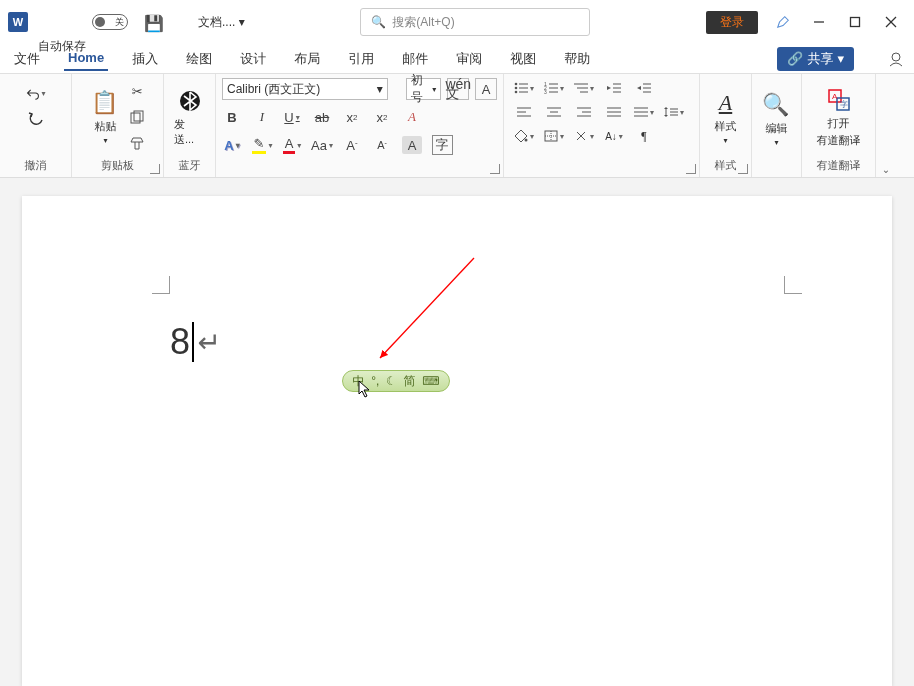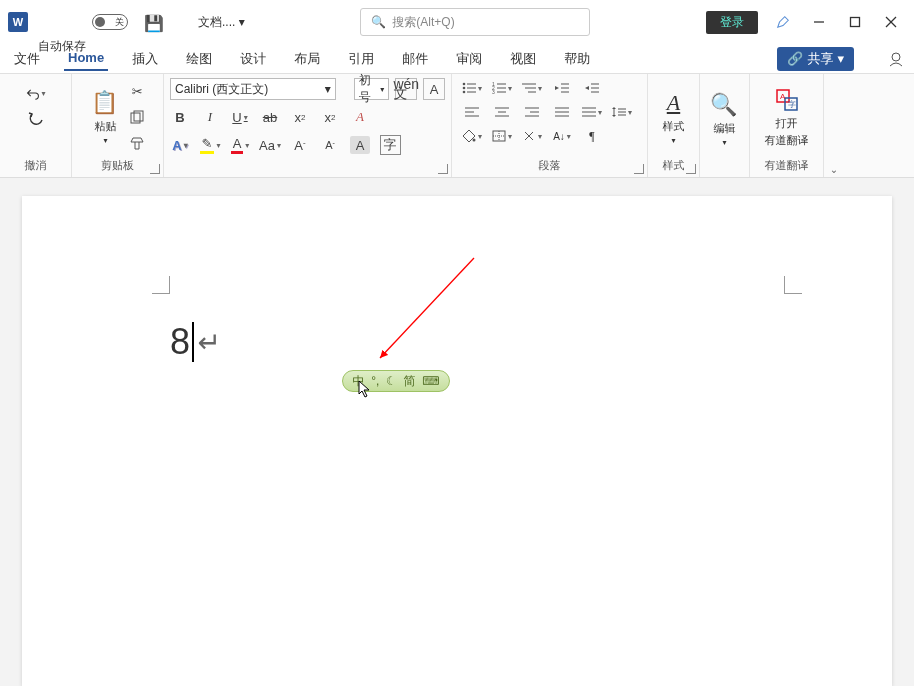--- a/index.html
+++ b/index.html
@@ -8,21 +8,21 @@
 
 .title-bar { height: 44px; display: flex; align-items: center; padding: 0 8px; }
 .app-icon { width: 20px; height: 20px; background: #2b579a; color: #fff; font-weight: bold; font-size: 11px; border-radius: 2px; display: flex; align-items: center; justify-content: center; margin-right: 10px; }
 .autosave-label { font-size: 12px; margin-top: 48px; }
 .toggle { width: 36px; height: 16px; border: 1px solid #666; border-radius: 10px; margin: 0 6px; position: relative; display: inline-flex; align-items: center; justify-content: flex-end; padding-right: 3px; font-size: 9px; }
 .toggle::before { content: ""; width: 10px; height: 10px; background: #666; border-radius: 50%; position: absolute; left: 2px; }
 .save-icon { width: 16px; height: 16px; color: #a0398f; margin: 0 10px; font-size: 16px; }
 .doc-name { margin-left: 28px; font-size: 12px; }
 .search-box { margin-left: auto; margin-right: auto; width: 230px; height: 28px; border: 1px solid #ccc; border-radius: 3px; display: flex; align-items: center; padding: 0 10px; color: #888; }
 .search-box span.icon { margin-right: 6px; }
-.login-btn { background: #333; color: #5eead4; padding: 3px 14px; font-size: 12px; border-radius: 2px; }
+.login-btn { background: #333; color: #f97316; padding: 3px 14px; font-size: 12px; border-radius: 2px; }
 .title-right { display: flex; align-items: center; gap: 22px; margin-left: 18px; margin-right: 8px; }
 .title-right .win-btn { width: 14px; height: 14px; display: flex; align-items: center; justify-content: center; }
 
 
 .menu-bar { height: 30px; display: flex; align-items: center; padding: 0 10px; gap: 20px; border-bottom: 1px solid #e0e0e0; font-size: 13px; }
 .menu-bar .tab { padding: 4px 4px; cursor: pointer; }
 .menu-bar .tab.active { color: #2b579a; border-bottom: 2px solid #2b579a; font-weight: 600; }
 .share-btn { margin-left: auto; background: #2b579a; color: #fff; padding: 3px 10px; border-radius: 3px; display: flex; align-items: center; gap: 4px; }
 .comment-icon { margin-left: 14px; width: 16px; height: 16px; }
 
@@ -170,20 +170,34 @@
           <svg width="14" height="14">
               <path d="M3 2 H11 L13 6 H1 Z M5 6 V13 H9 V6" fill="none" stroke="#555"></path>
             </svg>
         </div>
       </div>
     </div>
     <div class="group-label">剪贴板</div>
     <div class="dialog-launcher"></div>
   </div>
 
+  <div class="group" style="width:52px">
+    <div class="group-content">
+      <div class="vbtn">
+        <span class="ic" style="color:#0a5bd3">
+          <svg width="22" height="26" viewBox="0 0 22 26">
+              <circle cx="11" cy="13" r="10" fill="#1a1a1a"></circle>
+              <path d="M11 4 V22 L17 17 L5 8 M11 4 L17 9 L5 18" fill="none" stroke="#fff" stroke-width="1.6"></path>
+            </svg>
+        </span>
+        <span>发送...</span>
+      </div>
+    </div>
+    <div class="group-label">蓝牙</div>
+  </div>
 
   <div class="group" style="width:288px">
     <div class="group-content col" style="width:100%;gap:6px;align-items:stretch">
       <div class="row">
         <div class="font-select name">
           <span>Calibri (西文正文)</span>
             <span>▾</span>
         </div>
         <div class="font-select size">
           <span>初号</span>
@@ -331,21 +345,20 @@
         <div class="para-icon dropdown-caret">
             <svg width="14" height="12">
               <line x1="3" y1="2" x2="11" y2="10" stroke="#555"></line>
               <line x1="11" y1="2" x2="3" y2="10" stroke="#555"></line>
             </svg>
           </div>
         <div class="para-icon dropdown-caret" style="font-size:10px">A↓</div>
         <div class="para-icon" style="font-family:serif">¶</div>
       </div>
     </div>
-    <div class="group-label">段落</div>
     <div class="dialog-launcher"></div>
   </div>
 
   <div class="group" style="width:52px">
     <div class="group-content">
       <div class="vbtn">
         <span class="ic" style="font-style:italic;font-family:serif;text-decoration:underline">A</span>
         <span>样式</span>
         <span style="font-size:8px">▾</span>
       </div>

